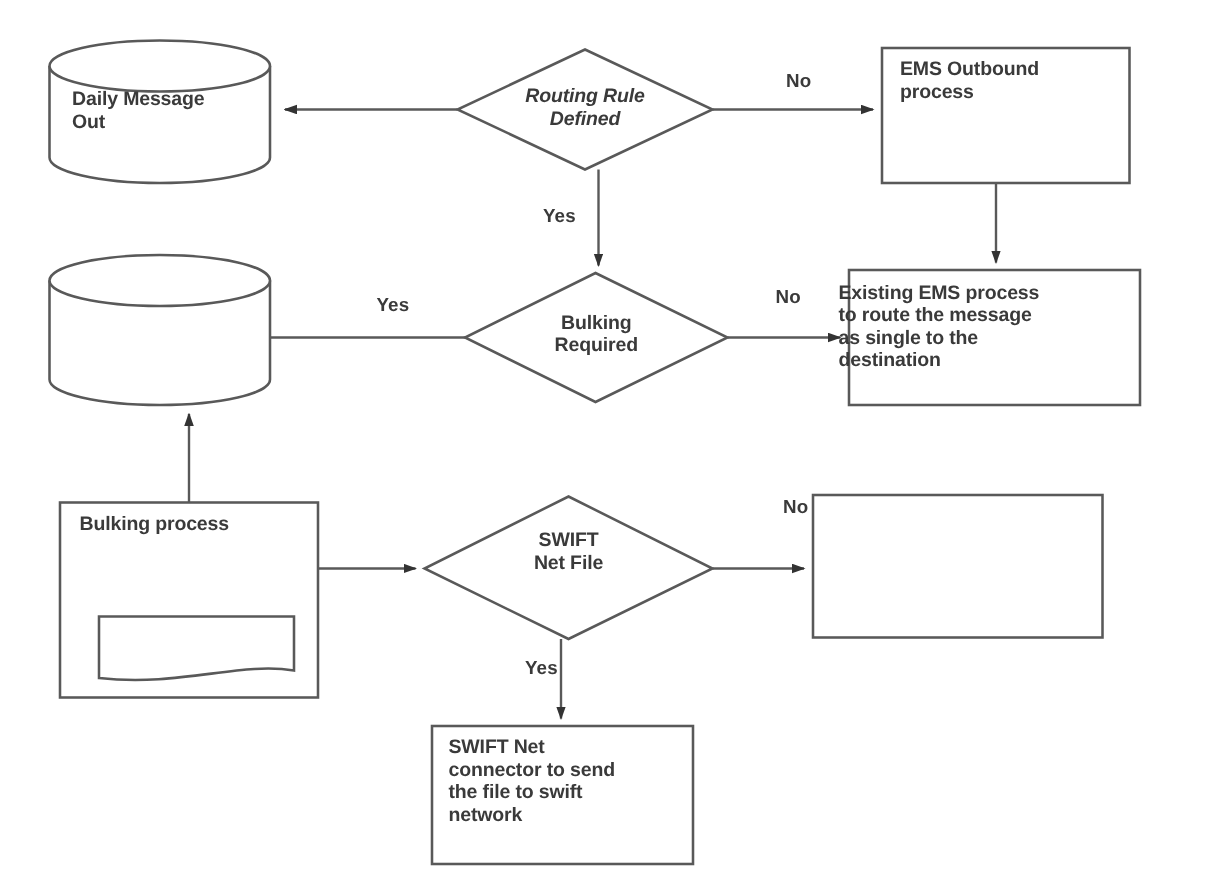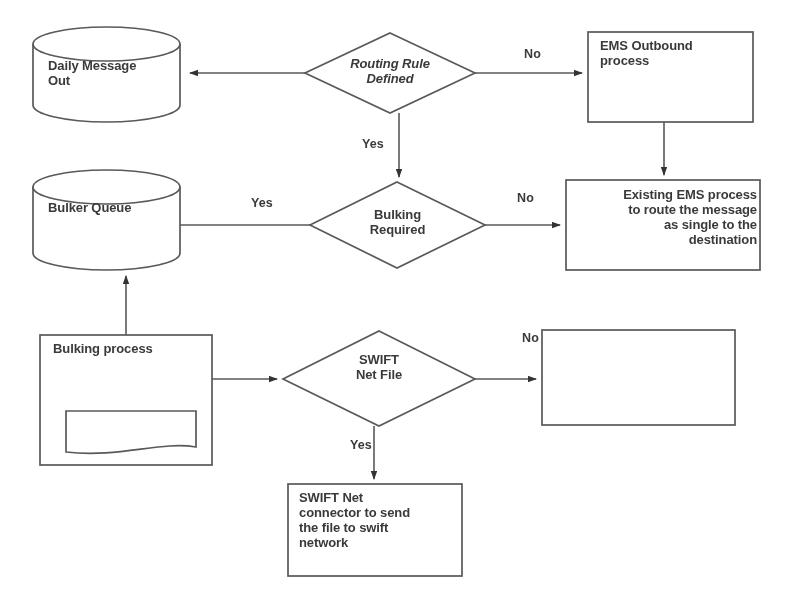--- a/index.html
+++ b/index.html
@@ -118,26 +118,25 @@
 
   <div class="node-label" style="left:48px; top:58px; width:128px;">Daily Message
 Out</div>
 
   <div class="node-label diamond-label" style="left:305px; top:56px; width:170px;font-style:italic;">Routing Rule
 Defined</div>
 
   <div class="node-label" style="left:600px; top:38px; width:150px;">EMS Outbound
 process</div>
 
-  <div class="node-label" style="left:48px; top:200px; width:136px;">Bulker Queue</div>
 
   <div class="node-label diamond-label" style="left:310px; top:207px; width:175px;">Bulking
 Required</div>
 
-  <div class="node-label" style="left:577px; top:187px; width:180px;text-align:right;">Existing EMS process
+  <div class="node-label" style="left:559px; top:187px; width:180px;">Existing EMS process
 to route the message
 as single to the
 destination</div>
 
   <div class="node-label" style="left:53px; top:341px; width:152px;">Bulking process</div>
 
 
   <div class="node-label diamond-label" style="left:283px; top:352px; width:192px;">SWIFT
 Net File</div>
 

